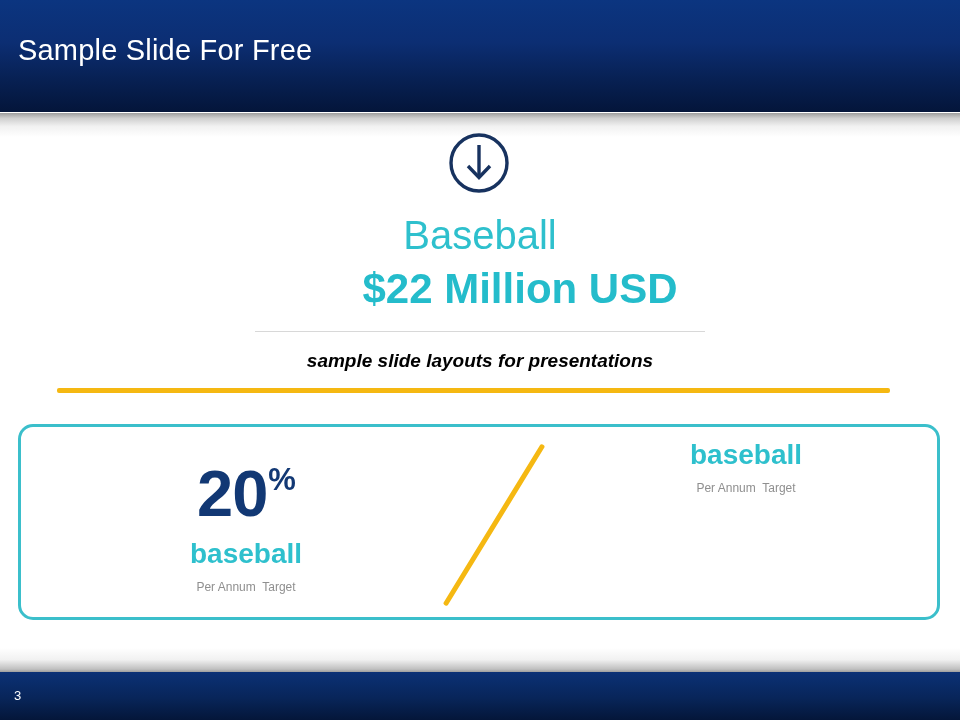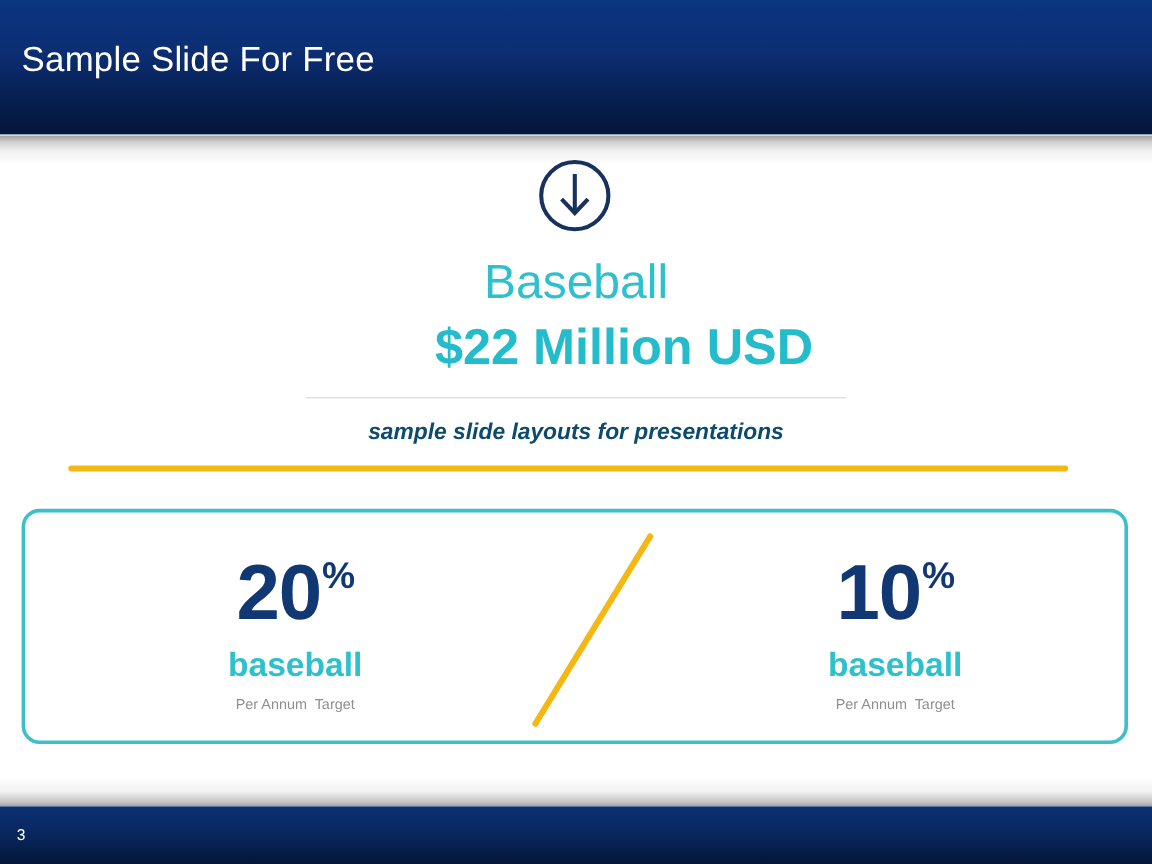--- a/index.html
+++ b/index.html
@@ -102,21 +102,21 @@
 
   .subtitle {
     position: absolute;
     left: 0;
     top: 350px;
     width: 960px;
     text-align: center;
     font-size: 19px;
     font-style: italic;
     font-weight: bold;
-    color: #0c4a6e;
+    color: #000000;
   }
 
   .gold-rule {
     position: absolute;
     left: 57px;
     top: 388px;
     width: 833px;
     height: 5px;
     background: #f5b812;
     border-radius: 2px;
@@ -257,23 +257,20 @@
 
     <div class="stat stat-left">
       <div class="stat-value">
         <span class="stat-number">20</span><span class="stat-percent">%</span>
       </div>
       <div class="stat-label">baseball</div>
       <div class="stat-sub">Per Annum  Target</div>
     </div>
 
     <div class="stat stat-right">
-      <div class="stat-value">
-        <span class="stat-number">10</span><span class="stat-percent">%</span>
-      </div>
       <div class="stat-label">baseball</div>
       <div class="stat-sub">Per Annum  Target</div>
     </div>
 
   </div>
 
   <div class="gold-slash"></div>
 
   <div class="footer-shadow"></div>
   <div class="footer-band"></div>

